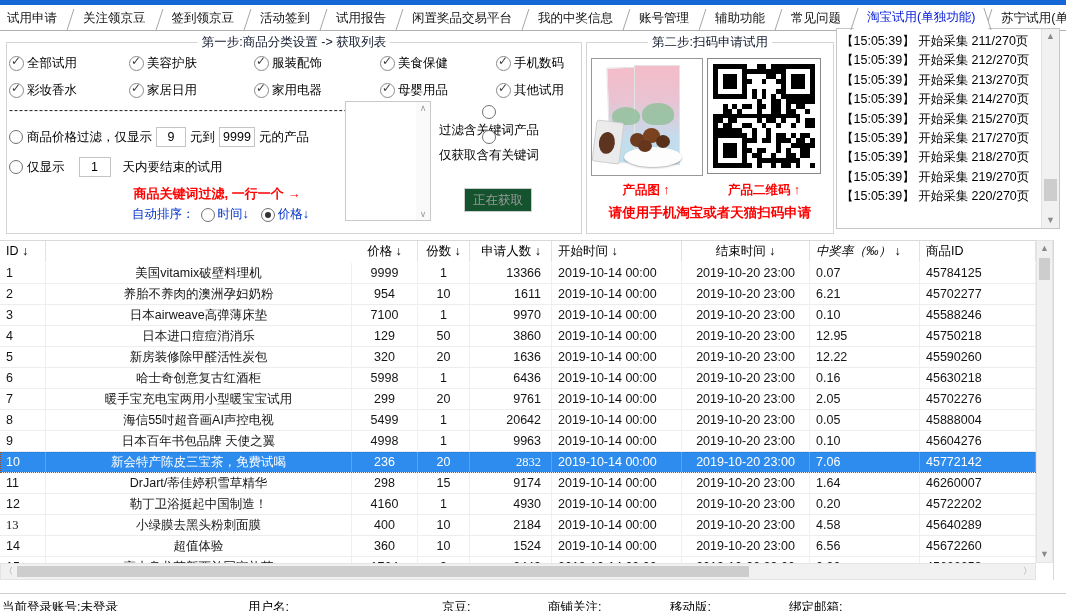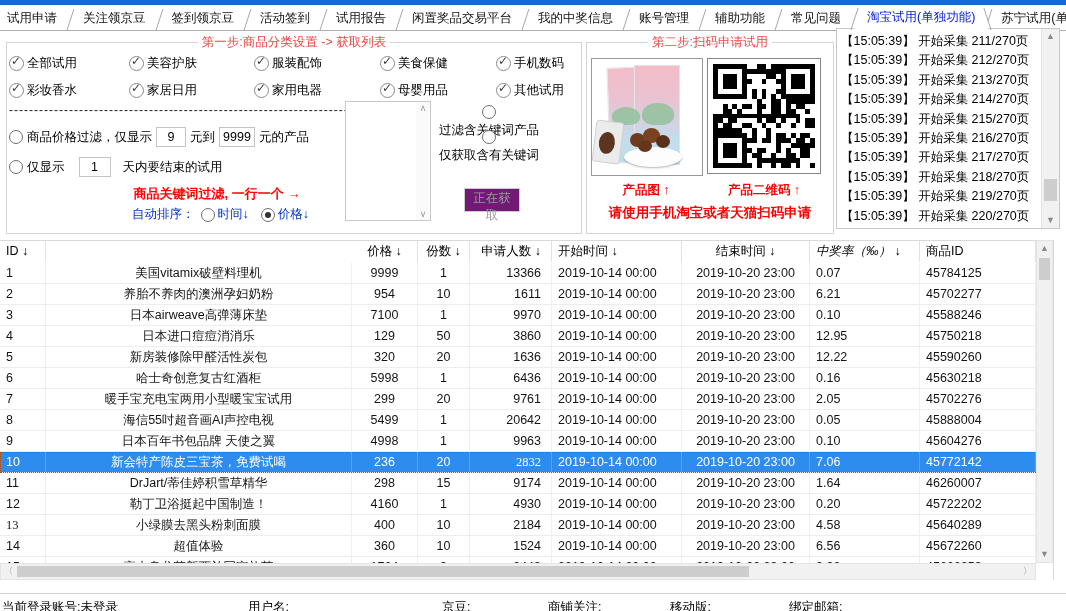--- a/index.html
+++ b/index.html
@@ -16,21 +16,21 @@
        white-space:nowrap;cursor:default;}
   .tab::before{content:"";position:absolute;left:0;top:3px;bottom:0;width:1px;background:#a6a6a6;
        transform:skewX(-18deg);}
   .tab.active{color:#0017d8;height:25px;line-height:25px;background:#fff;z-index:2;}
   .tab.active::after,.tab.last::after{content:"";position:absolute;right:0;top:3px;bottom:0;width:1px;
        background:#a6a6a6;transform:skewX(18deg);}
 
   
   .panel{position:absolute;border:1px solid #d4d4d4;background:#fff;}
   .legend{position:absolute;top:-9px;left:50%;transform:translateX(-50%);background:#fff;
-          padding:0 4px;white-space:nowrap;font-size:12.5px;color:#ef4444;}
+          padding:0 4px;white-space:nowrap;font-size:12.5px;color:#0f172a;}
 
   
   .cb{display:inline-block;width:13px;height:13px;border:1px solid #8a8a8a;border-radius:50%;
       position:relative;vertical-align:-2px;background:#fff;flex:0 0 auto;}
   .cb::after{content:"\2713";position:absolute;left:1px;top:-3px;font-size:12px;color:#3a3a3a;font-weight:bold;}
   .rd{display:inline-block;width:12px;height:12px;border:1px solid #707070;border-radius:50%;
       position:relative;vertical-align:-2px;background:#fff;flex:0 0 auto;}
   .rd.on::after{content:"";position:absolute;left:3px;top:3px;width:6px;height:6px;border-radius:50%;background:#333;}
 
   .catitem{position:absolute;display:flex;align-items:center;gap:3px;white-space:nowrap;}
@@ -41,21 +41,21 @@
        font-family:inherit;color:#000;}
   .redhint{position:absolute;color:#ff0000;font-weight:bold;font-size:13px;text-align:center;}
   .bluetxt{color:#0033cc;}
   .ta{position:absolute;left:338px;top:58px;width:86px;height:120px;border:1px solid #c9c9c9;
       resize:none;box-sizing:border-box;background:#fff;outline:none;}
   .tascroll{position:absolute;left:409px;top:59px;width:14px;height:118px;background:#fafafa;
       color:#9a9a9a;font-size:9px;text-align:center;}
   .tascroll .up{position:absolute;top:1px;left:0;right:0;}
   .tascroll .dn{position:absolute;bottom:1px;left:0;right:0;}
   .kwopt{position:absolute;display:flex;align-items:center;gap:3px;white-space:nowrap;flex-direction:column;}
-  .fetchbtn{position:absolute;left:457px;top:145px;width:56px;height:24px;background:#701a75;
+  .fetchbtn{position:absolute;left:457px;top:145px;width:68px;height:24px;background:#14532d;
       border:1px solid #cdcdcd;color:#9b9b9b;font-size:12.5px;font-family:inherit;}
 
   
   .pimg{position:absolute;left:4px;top:15px;width:110px;height:116px;border:1px solid #999;
         background:#fff;overflow:hidden;}
   .pbox{position:absolute;background:linear-gradient(180deg,#f4bcc9 0%,#e9c3d2 35%,#c3dded 75%,#bfe0ee 100%);
         border:1px solid #e4e4e4;}
   .pgreen{position:absolute;background:#8fbf97;border-radius:50% 50% 40% 40%;opacity:.8;}
   .plate{position:absolute;left:32px;top:88px;width:58px;height:20px;background:#fdfdfd;border-radius:50%;
         box-shadow:0 1px 2px rgba(0,0,0,.3);}
@@ -696,21 +696,20 @@
     <div class="phint">请使用手机淘宝或者天猫扫码申请</div>
   </div>
 
   <div class="logbox">
     <div class="loglines" id="loglines">
         <div>【15:05:39】 开始采集 211/270页</div>
         <div>【15:05:39】 开始采集 212/270页</div>
         <div>【15:05:39】 开始采集 213/270页</div>
         <div>【15:05:39】 开始采集 214/270页</div>
         <div>【15:05:39】 开始采集 215/270页</div>
-        <div>【15:05:39】 开始采集 216/270页</div>
         <div>【15:05:39】 开始采集 217/270页</div>
         <div>【15:05:39】 开始采集 218/270页</div>
         <div>【15:05:39】 开始采集 219/270页</div>
         <div>【15:05:39】 开始采集 220/270页</div>
       </div>
     <div class="vscroll">
       <span class="ar" style="top:0;">▲</span>
       <span class="ar" style="bottom:0;">▼</span>
       <span class="thumb" style="top:150px;height:22px;"></span>
     </div>

